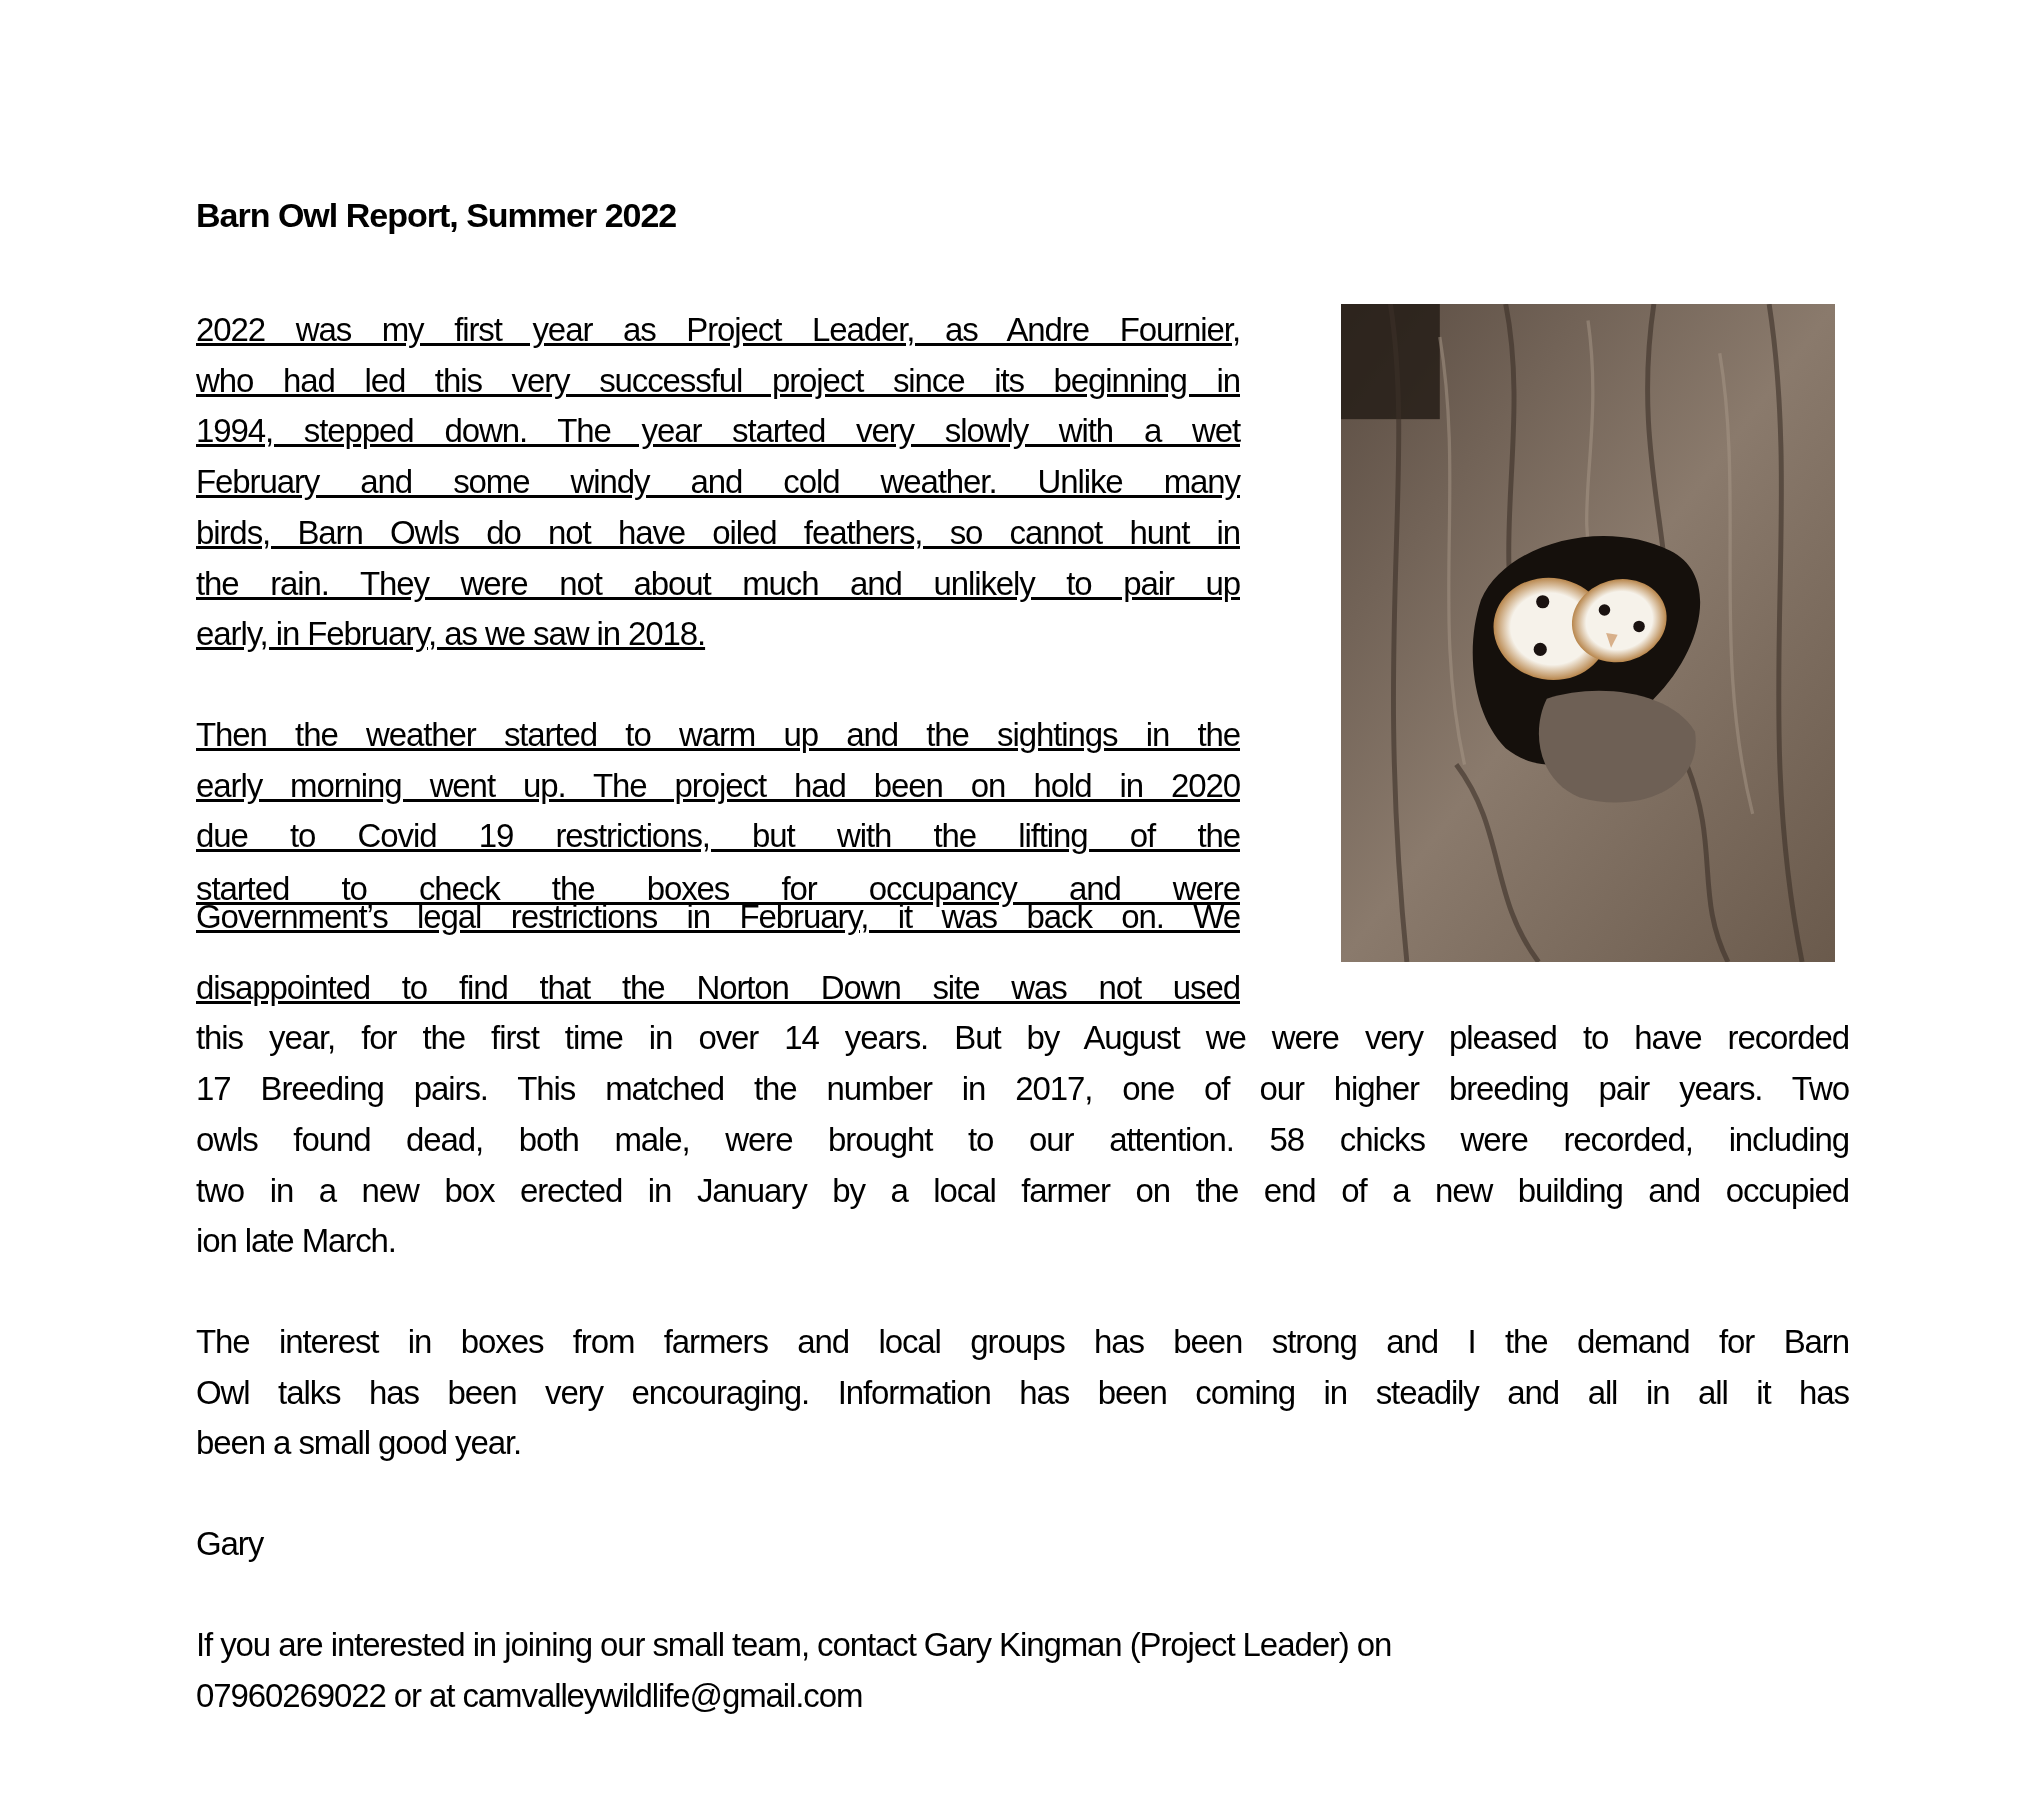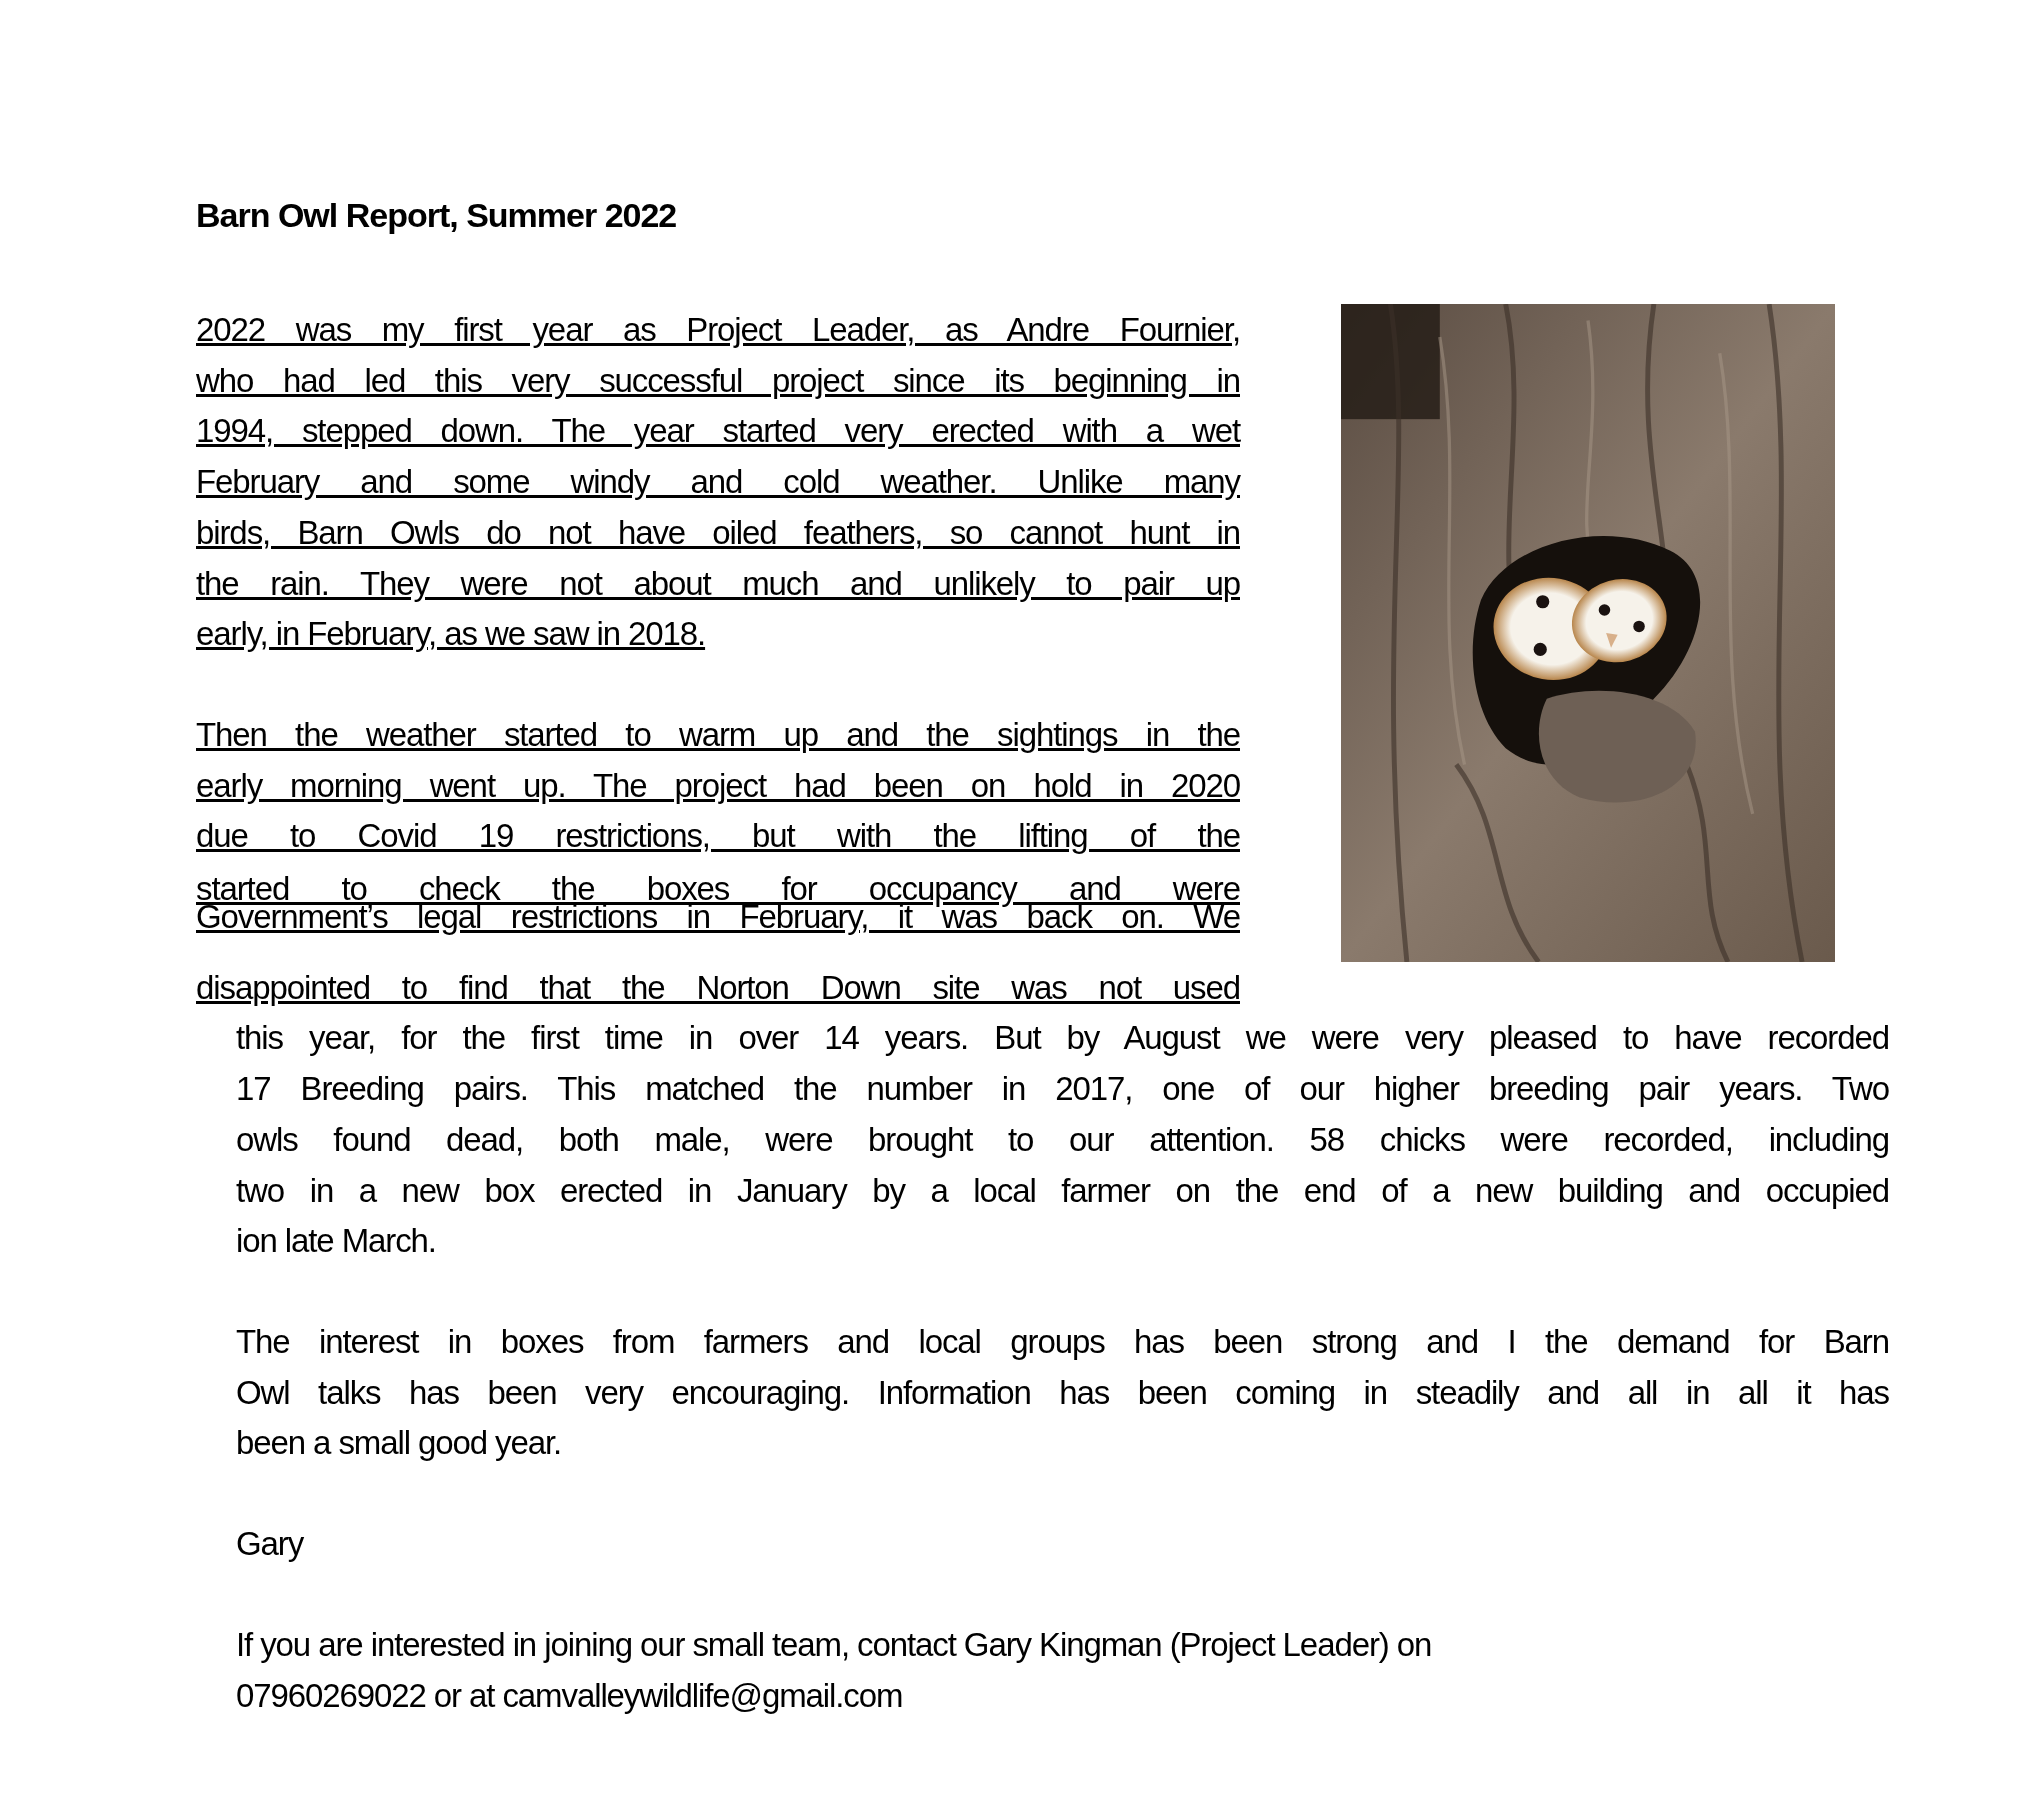--- a/index.html
+++ b/index.html
@@ -3,37 +3,37 @@
 <meta charset="utf-8">
 <style>
   html, body { margin: 0; padding: 0; background: #ffffff; }
   body { width: 2036px; height: 1818px; position: relative; overflow: hidden;
          font-family: "Liberation Sans", sans-serif; color: #000; }
   .title { position: absolute; left: 196px; top: 194px; font-size: 34px; font-weight: bold;
            letter-spacing: -1px; white-space: nowrap; line-height: 43px; text-align: center; }
   .line { position: absolute; left: 196px; height: 51px; line-height: 51px; font-size: 33px;
           letter-spacing: -1.1px; white-space: nowrap; overflow: visible; }
   .narrow { width: 1044px; text-decoration: underline; }
-  .wide { width: 1653px; margin-left: 40px; }
+  .wide { width: 1653px; }
   .just { text-align: justify; text-align-last: justify; }
   .photo { position: absolute; left: 1341px; top: 304px; width: 494px; height: 658px; overflow: hidden;
            background: #6e5f52; }
   .photo svg { width: 100%; height: 100%; display: block; }
 </style>
 </head>
 <body>
 
 <div>
 
   <div class="title">Barn Owl Report, Summer 2022</div>
 
   <div>
     <div class="line narrow just" style="top:304px">2022 was my first year as Project Leader, as Andre Fournier,</div>
     <div class="line narrow just" style="top:355px">who had led this very successful project since its beginning in</div>
-    <div class="line narrow just" style="top:405px">1994, stepped down. The year started very erected with a wet</div>
+    <div class="line narrow just" style="top:405px">1994, stepped down. The year started very slowly with a wet</div>
     <div class="line narrow just" style="top:456px">February and some windy and cold weather. Unlike many</div>
     <div class="line narrow just" style="top:507px">birds, Barn Owls do not have oiled feathers, so cannot hunt in</div>
     <div class="line narrow just" style="top:558px">the rain. They were not about much and unlikely to pair up</div>
     <div class="line narrow" style="top:608px">early, in February, as we saw in 2018.</div>
   </div>
 
   <div>
     <div class="line narrow just" style="top:709px">Then the weather started to warm up and the sightings in the</div>
     <div class="line narrow just" style="top:760px">early morning went up. The project had been on hold in 2020</div>
     <div class="line narrow just" style="top:810px">due to Covid 19 restrictions, but with the lifting of the</div>

